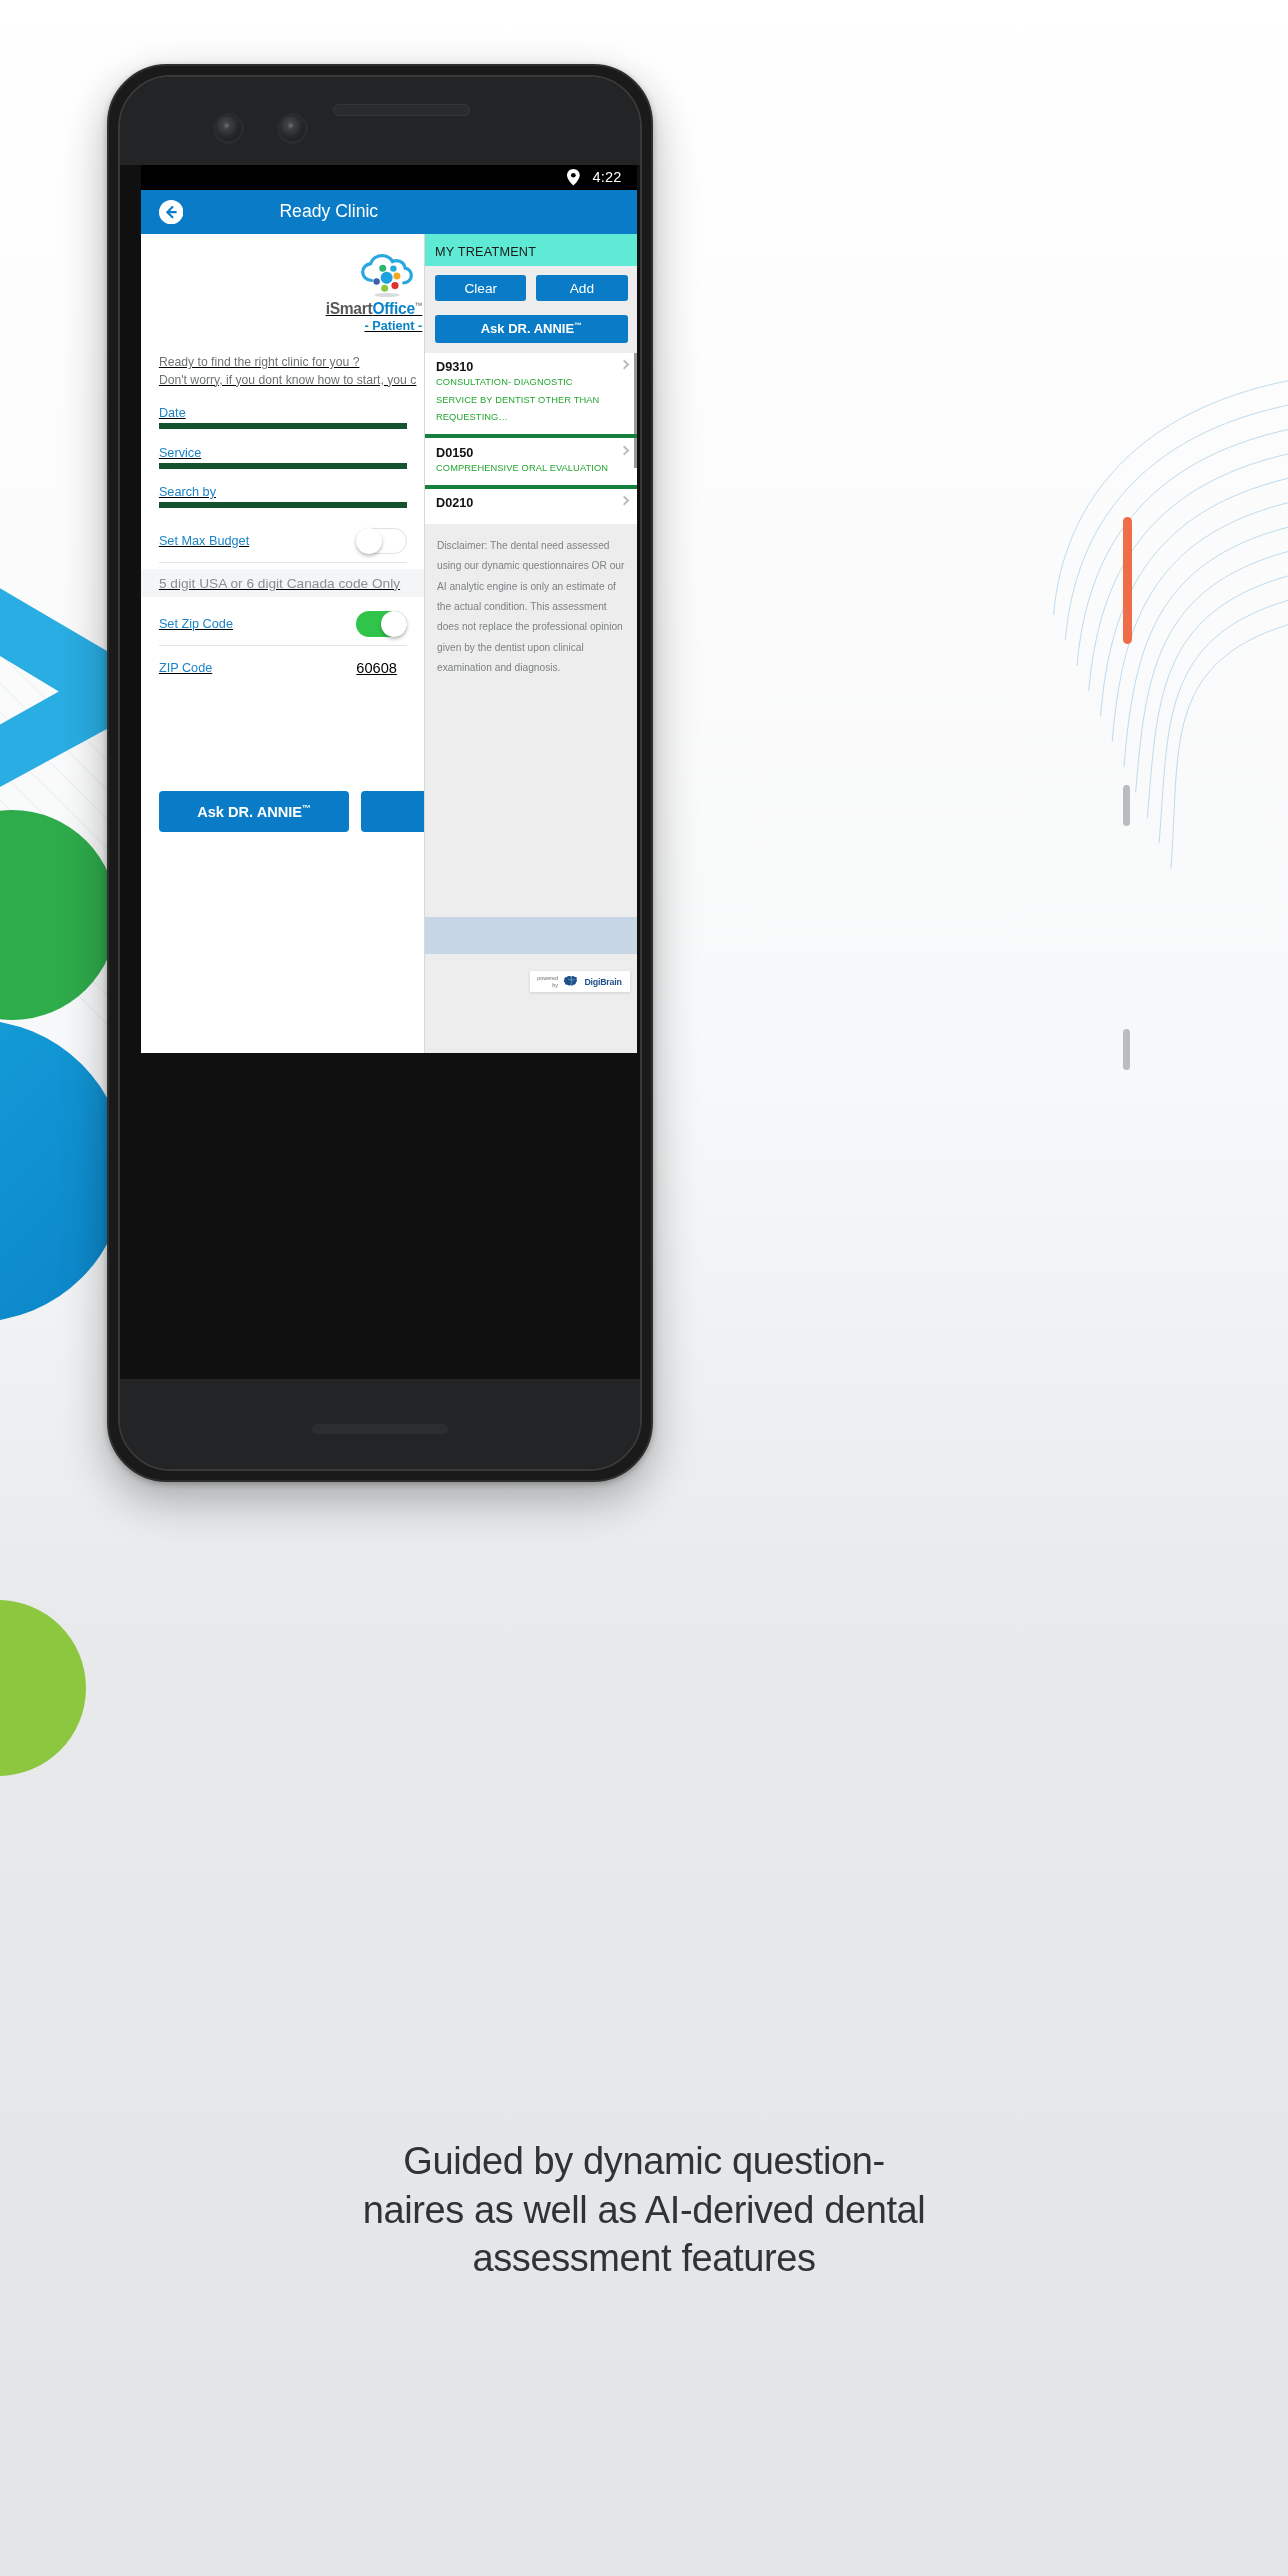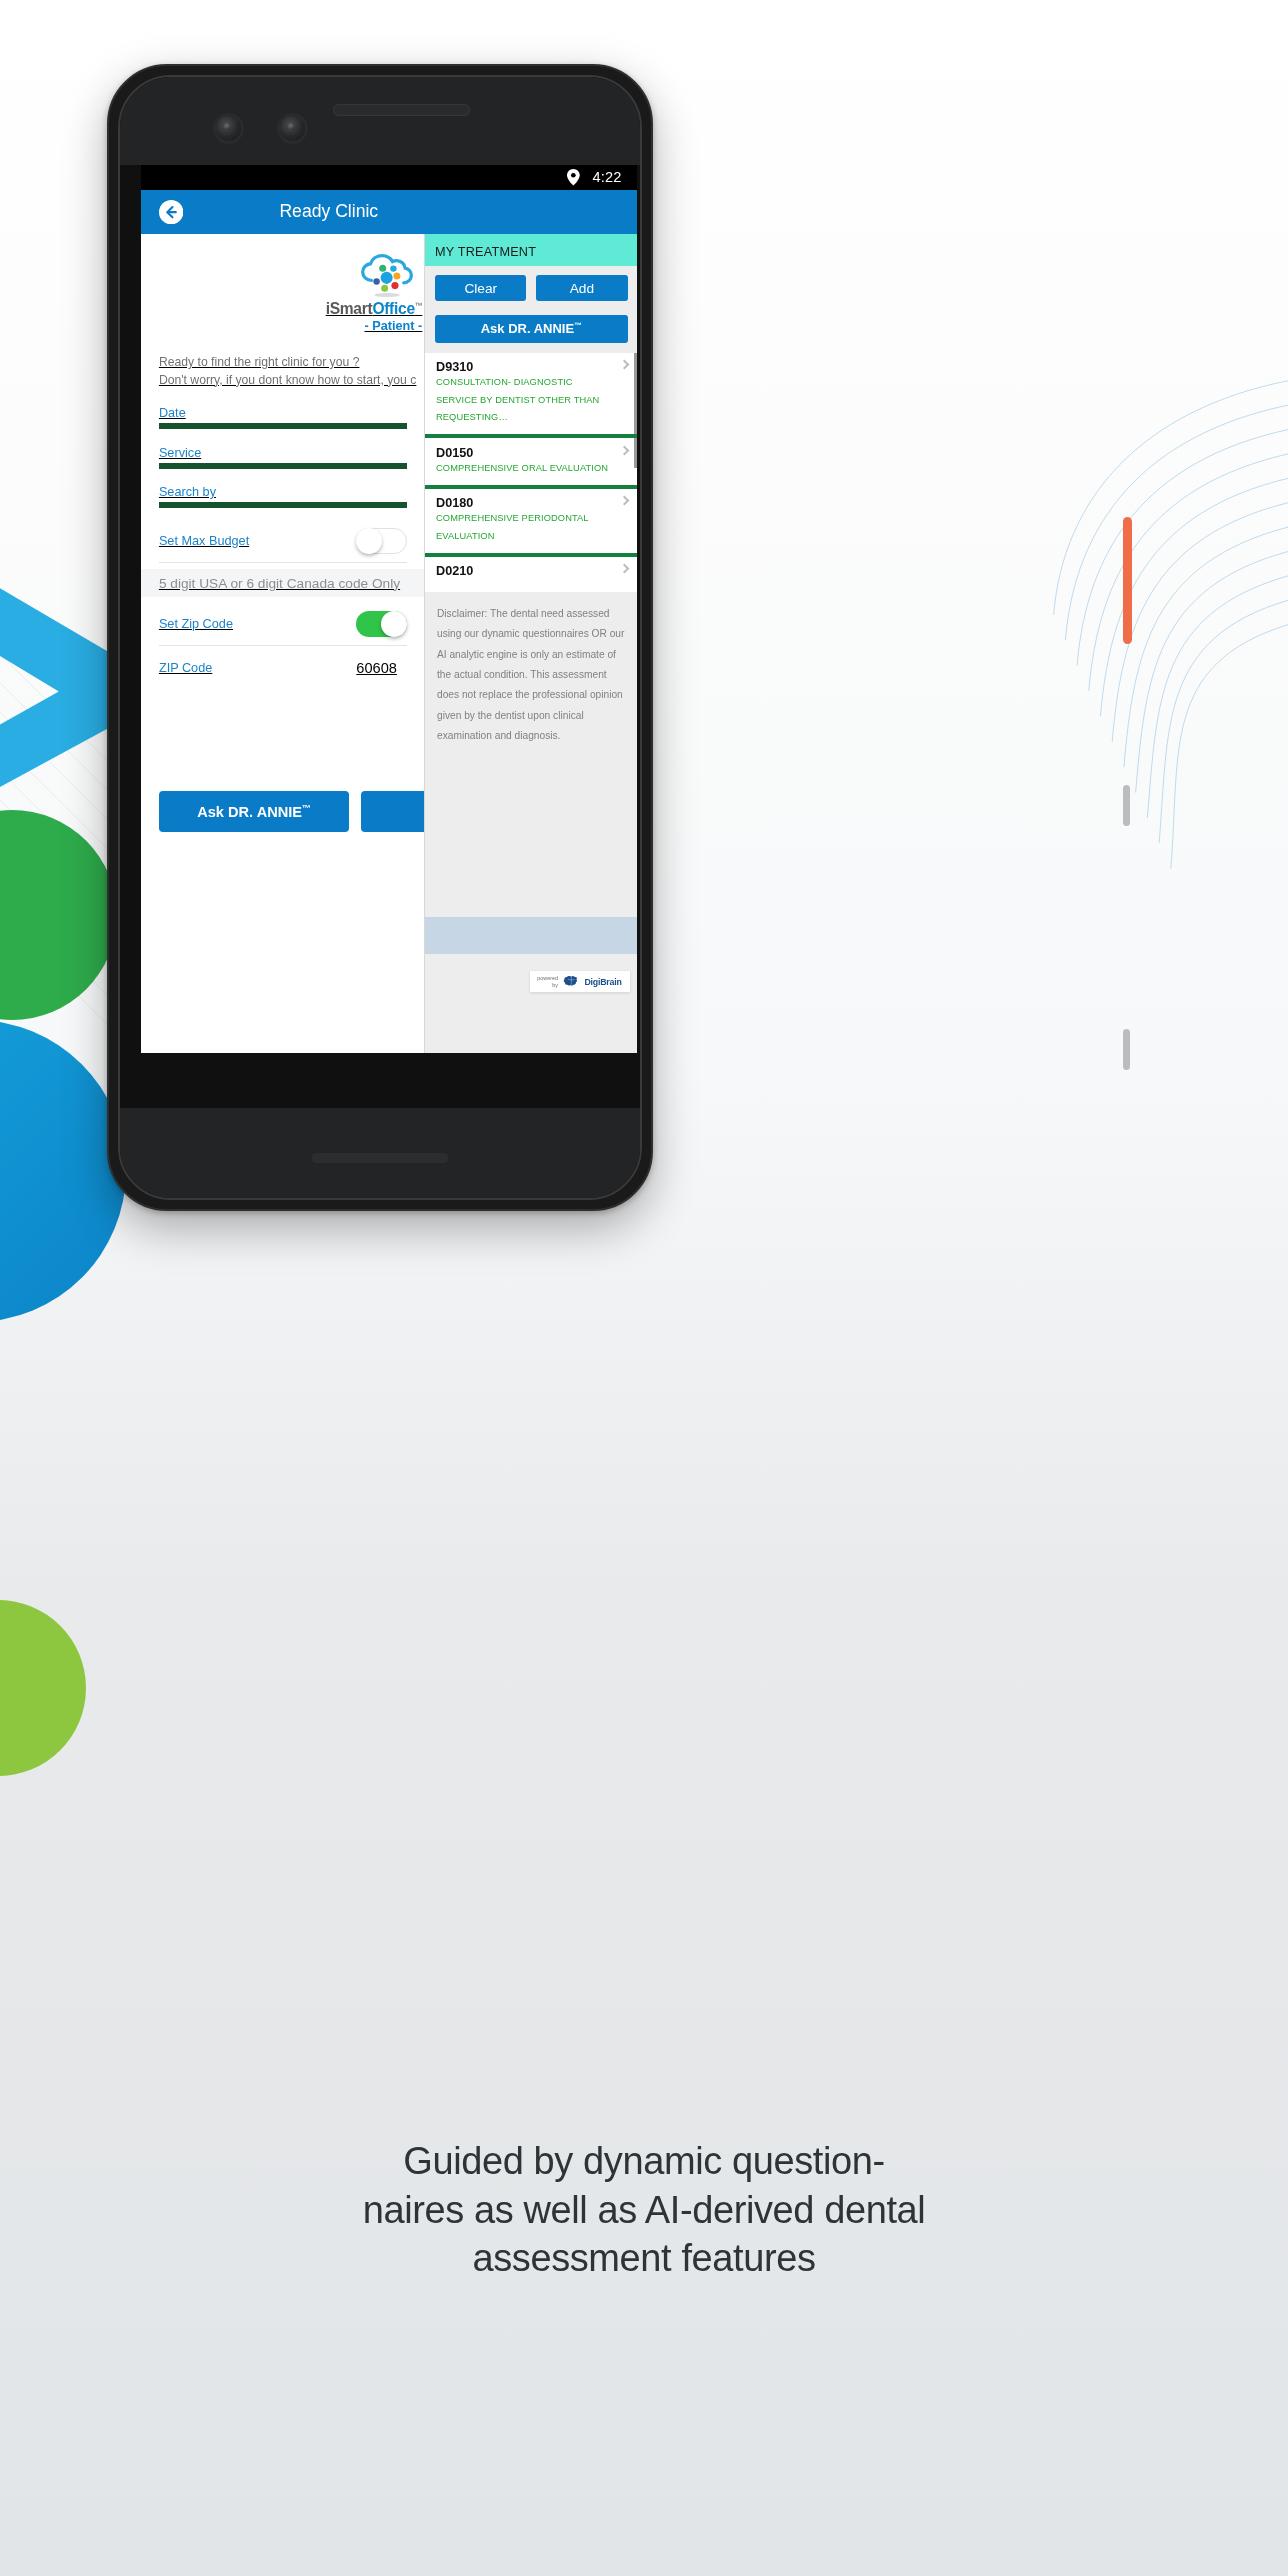--- a/index.html
+++ b/index.html
@@ -40,21 +40,21 @@
     position:absolute; right:158px; top:785px; width:6.8px; height:41px;
     border-radius:3.9px; background:#b9bdc0;
   }
   .bg-grey-bar2 {
     position:absolute; right:158px; top:1029px; width:6.8px; height:41px;
     border-radius:3.9px; background:#b9bdc0;
   }
 
   
   .phone {
-    position:absolute; left:107px; top:64px; width:546px; height:1147px;
+    position:absolute; left:107px; top:64px; width:546px; height:1418px;
     background:#1a1a1a; border-radius:60px;
     box-shadow:0 17.6px 45px rgba(0,0,0,.30), 0 2px 5.9px rgba(0,0,0,.25);
     border:2.9px solid #2e2e2e;
   }
   .phone-inner {
     position:absolute; inset:8.8px; background:#101010; border-radius:53px;
     border:2px solid #3a3a3a; overflow:hidden;
   }
   .phone-top { position:absolute; left:0; top:0; width:100%; height:88px; background:#232425; }
   .cam {
@@ -376,25 +376,20 @@
               <div class="code-desc">CONSULTATION- DIAGNOSTIC SERVICE BY DENTIST OTHER THAN REQUESTING…</div>
               <span class="chev"></span>
             </div>
 
             <div class="code-item">
               <div class="code-id">D0150</div>
               <div class="code-desc">COMPREHENSIVE ORAL EVALUATION</div>
               <span class="chev"></span>
             </div>
 
-            <div class="code-item">
-              <div class="code-id">D0180</div>
-              <div class="code-desc">COMPREHENSIVE PERIODONTAL EVALUATION</div>
-              <span class="chev"></span>
-            </div>
 
             <div class="code-item" style="padding-bottom:13.7px">
               <div class="code-id">D0210</div>
               <div class="code-desc"></div>
               <span class="chev"></span>
             </div>
           </div>
 
           <div class="disclaimer">Disclaimer: The dental need assessed using our dynamic questionnaires OR our AI analytic engine is only an estimate of the actual condition. This assessment does not replace the professional opinion given by the dentist upon clinical examination and diagnosis.</div>
           <div class="highlight-band"></div>

